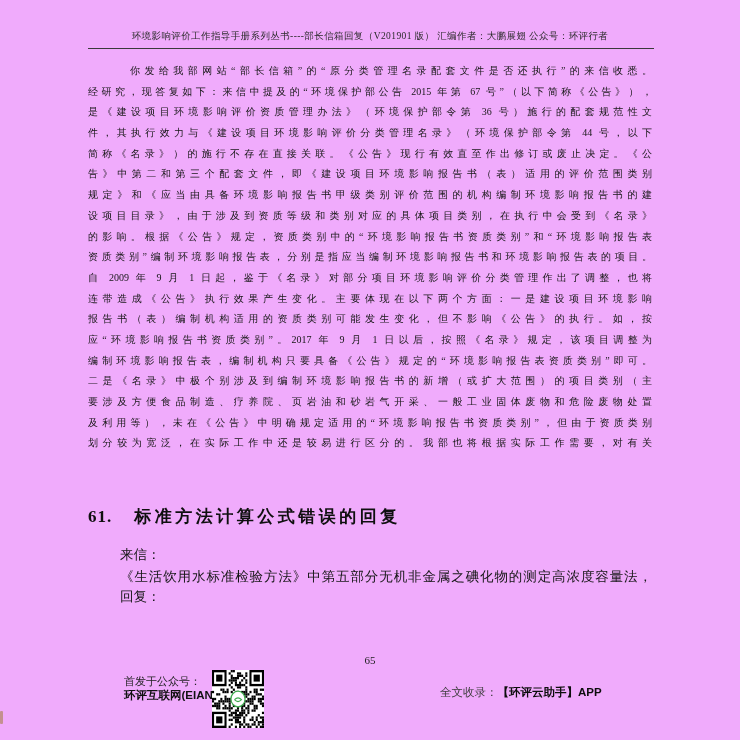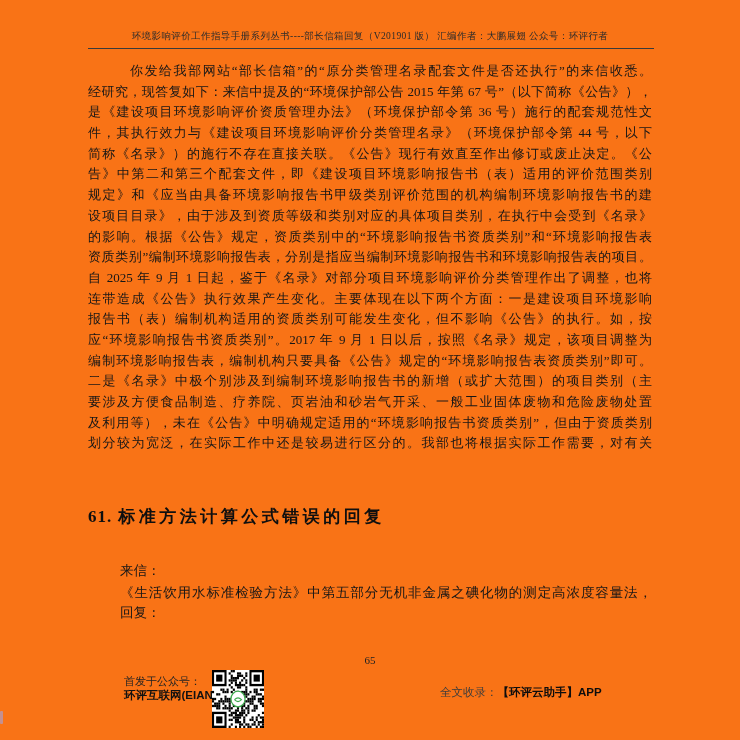--- a/index.html
+++ b/index.html
@@ -1,49 +1,49 @@
 <!DOCTYPE html>
 <html><head>
 <meta charset="utf-8">
 <style>
   html,body{margin:0;padding:0;}
   body{
     width:740px;height:740px;background:#ffffff;position:relative;
     font-family:"Liberation Serif","DejaVu Serif",serif;
     -webkit-font-smoothing:antialiased;
   }
-  .page{position:absolute;inset:0;background:#f97316;overflow:hidden;}
+  .page{position:absolute;inset:0;background:#f0abfc;overflow:hidden;}
 
   
   .header{
     position:absolute;top:30px;left:0;width:740px;text-align:center;
     font-size:9.5px;color:#2b2b2b;letter-spacing:.4px;white-space:nowrap;
   }
   .header-rule{position:absolute;top:48px;left:88px;width:566px;height:1px;background:#3a3a3a;}
 
   
-  .bodytext{position:absolute;top:61px;left:88px;width:564px;font-size:13px;color:#171717;}
+  .bodytext{position:absolute;top:61px;left:88px;width:564px;font-size:10px;color:#171717;}
   .bline{
     height:20.7px;line-height:20.7px;white-space:nowrap;overflow:hidden;
     text-align:justify;text-align-last:justify;
   }
   .bline.first{text-indent:42px;}
   .bline.short{text-align-last:left;white-space:pre;}
 
   
   .heading{position:absolute;top:505px;left:88px;width:564px;font-weight:700;font-size:17px;color:#0f0f0f;white-space:nowrap;}
-  .hnum{margin-right:6px;letter-spacing:1px;}
+  .hnum{margin-right:22px;letter-spacing:1px;}
   .htitle{letter-spacing:3.5px;margin-top:40px;}
 
   
   .letter{position:absolute;top:545px;left:88px;width:564px;font-size:13.5px;color:#171717;}
   .lline{height:20px;line-height:20px;white-space:nowrap;overflow:hidden;}
   .lline.indent{text-indent:32px;}
   .lline.just{text-align:justify;text-align-last:justify;}
-  .lline.gapafter{margin-bottom:2px;margin-top:16px;}
+  .lline.gapafter{margin-bottom:2px;}
 
   
   .page-number{position:absolute;top:654px;left:0;width:740px;text-align:center;font-size:11px;color:#222;}
   .footer-left{position:absolute;top:675px;left:92px;font-size:11px;color:#222;line-height:13.5px;
     font-family:"Liberation Sans","DejaVu Sans",sans-serif;margin-left:32px;}
   .footer-left .l2{font-weight:700;font-size:11.5px;color:#111;}
   .qr-wrap{position:absolute;top:670px;left:212px;width:52px;height:58px;}
   .footer-right{position:absolute;top:685px;left:440px;font-size:11.5px;white-space:nowrap;
     font-family:"Liberation Sans","DejaVu Sans",sans-serif;}
   .footer-right .pfx{color:#3c3c3c;}
@@ -66,21 +66,21 @@
     <div class="bline first">你发给我部网站“部长信箱”的“原分类管理名录配套文件是否还执行”的来信收悉。</div>
     <div class="bline">经研究，现答复如下：来信中提及的“环境保护部公告 2015 年第 67 号”（以下简称《公告》），</div>
     <div class="bline">是《建设项目环境影响评价资质管理办法》（环境保护部令第 36 号）施行的配套规范性文</div>
     <div class="bline">件，其执行效力与《建设项目环境影响评价分类管理名录》（环境保护部令第 44 号，以下</div>
     <div class="bline">简称《名录》）的施行不存在直接关联。《公告》现行有效直至作出修订或废止决定。《公</div>
     <div class="bline">告》中第二和第三个配套文件，即《建设项目环境影响报告书（表）适用的评价范围类别</div>
     <div class="bline">规定》和《应当由具备环境影响报告书甲级类别评价范围的机构编制环境影响报告书的建</div>
     <div class="bline">设项目目录》，由于涉及到资质等级和类别对应的具体项目类别，在执行中会受到《名录》</div>
     <div class="bline">的影响。根据《公告》规定，资质类别中的“环境影响报告书资质类别”和“环境影响报告表</div>
     <div class="bline">资质类别”编制环境影响报告表，分别是指应当编制环境影响报告书和环境影响报告表的项目。</div>
-    <div class="bline">自 2025 年 9 月 1 日起，鉴于《名录》对部分项目环境影响评价分类管理作出了调整，也将</div>
+    <div class="bline">自 2009 年 9 月 1 日起，鉴于《名录》对部分项目环境影响评价分类管理作出了调整，也将</div>
     <div class="bline">连带造成《公告》执行效果产生变化。主要体现在以下两个方面：一是建设项目环境影响</div>
     <div class="bline">报告书（表）编制机构适用的资质类别可能发生变化，但不影响《公告》的执行。如，按</div>
     <div class="bline">应“环境影响报告书资质类别”。2017 年 9 月 1 日以后，按照《名录》规定，该项目调整为</div>
     <div class="bline">编制环境影响报告表，编制机构只要具备《公告》规定的“环境影响报告表资质类别”即可。</div>
     <div class="bline">二是《名录》中极个别涉及到编制环境影响报告书的新增（或扩大范围）的项目类别（主</div>
     <div class="bline">要涉及方便食品制造、疗养院、页岩油和砂岩气开采、一般工业固体废物和危险废物处置</div>
     <div class="bline">及利用等），未在《公告》中明确规定适用的“环境影响报告书资质类别”，但由于资质类别</div>
     <div class="bline">划分较为宽泛，在实际工作中还是较易进行区分的。我部也将根据实际工作需要，对有关</div>
   </div>
 

